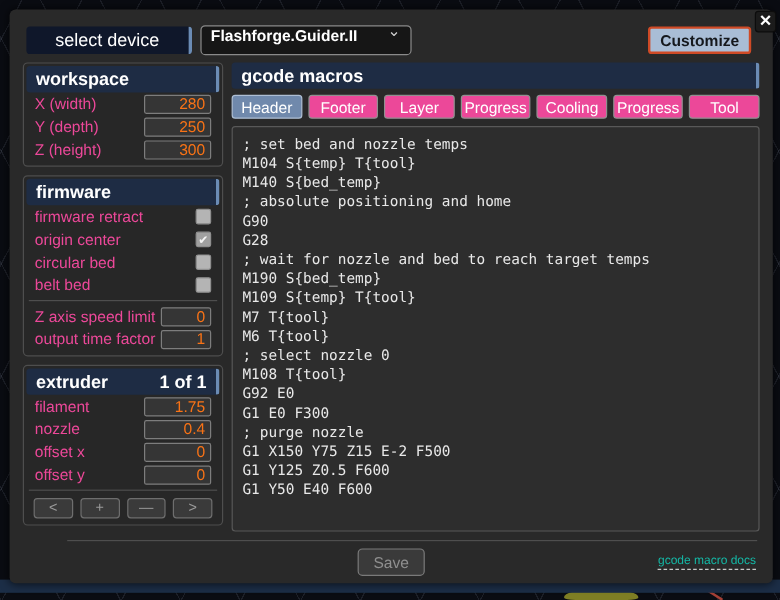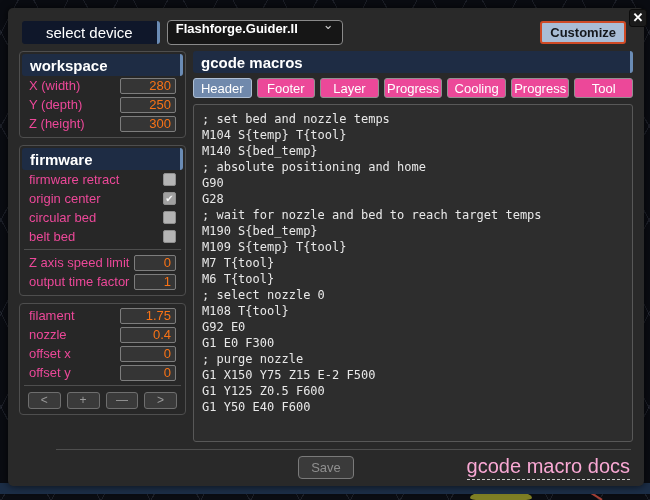--- a/index.html
+++ b/index.html
@@ -100,21 +100,21 @@
 
   
   .footer-divider { border-top:1px solid #4e4e4e; margin:7px 13px 0 48px; }
   .footer { display:flex; align-items:center; padding:5px 14px 6px 14px; flex:1; }
   .footer .zone { flex:1; display:flex; }
   .save-btn {
     background:#3a3a3a; border:1px solid #7a7a7a; border-radius:4px;
     color:#8f8f8f; font-size:13px; padding:3px 12px; cursor:default;
   }
   .docs-link {
-    margin-left:auto; color:#f9a8d4; font-size:20px; cursor:pointer;
+    margin-left:auto; color:#14b8a6; font-size:10px; cursor:pointer;
     border-bottom:1px dashed #c9c9c9; padding-bottom:1px; white-space:nowrap;
   }
 </style>
 </head>
 <body>
 
 <div class="bg-blob"></div>
 <div class="bg-redline"></div>
 <div class="bottom-bar"></div>
 
@@ -177,20 +177,24 @@
           <span class="row-label">Z axis speed limit</span>
           <input class="num-input w42" value="0" style="">
         </div>
         <div class="row">
           <span class="row-label">output time factor</span>
           <input class="num-input w42" value="1" style="">
         </div>
       </div>
 
       <div class="panel">
+        <div class="panel-hdr">
+          <span>extruder</span>
+          <span>1 of 1</span>
+        </div>
         <div class="row">
           <span class="row-label">filament</span>
           <input class="num-input w56" value="1.75" style="">
         </div>
         <div class="row">
           <span class="row-label">nozzle</span>
           <input class="num-input w56" value="0.4" style="">
         </div>
         <div class="row">
           <span class="row-label">offset x</span>

